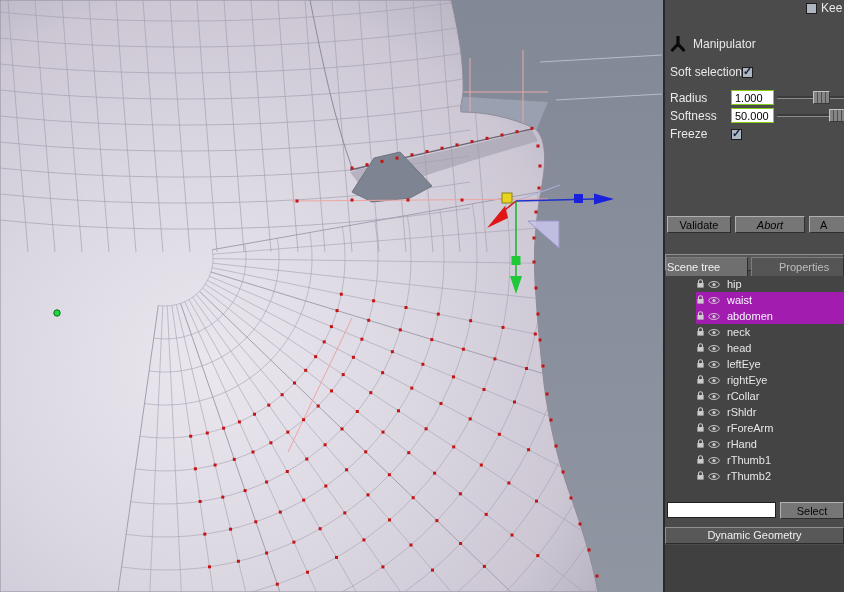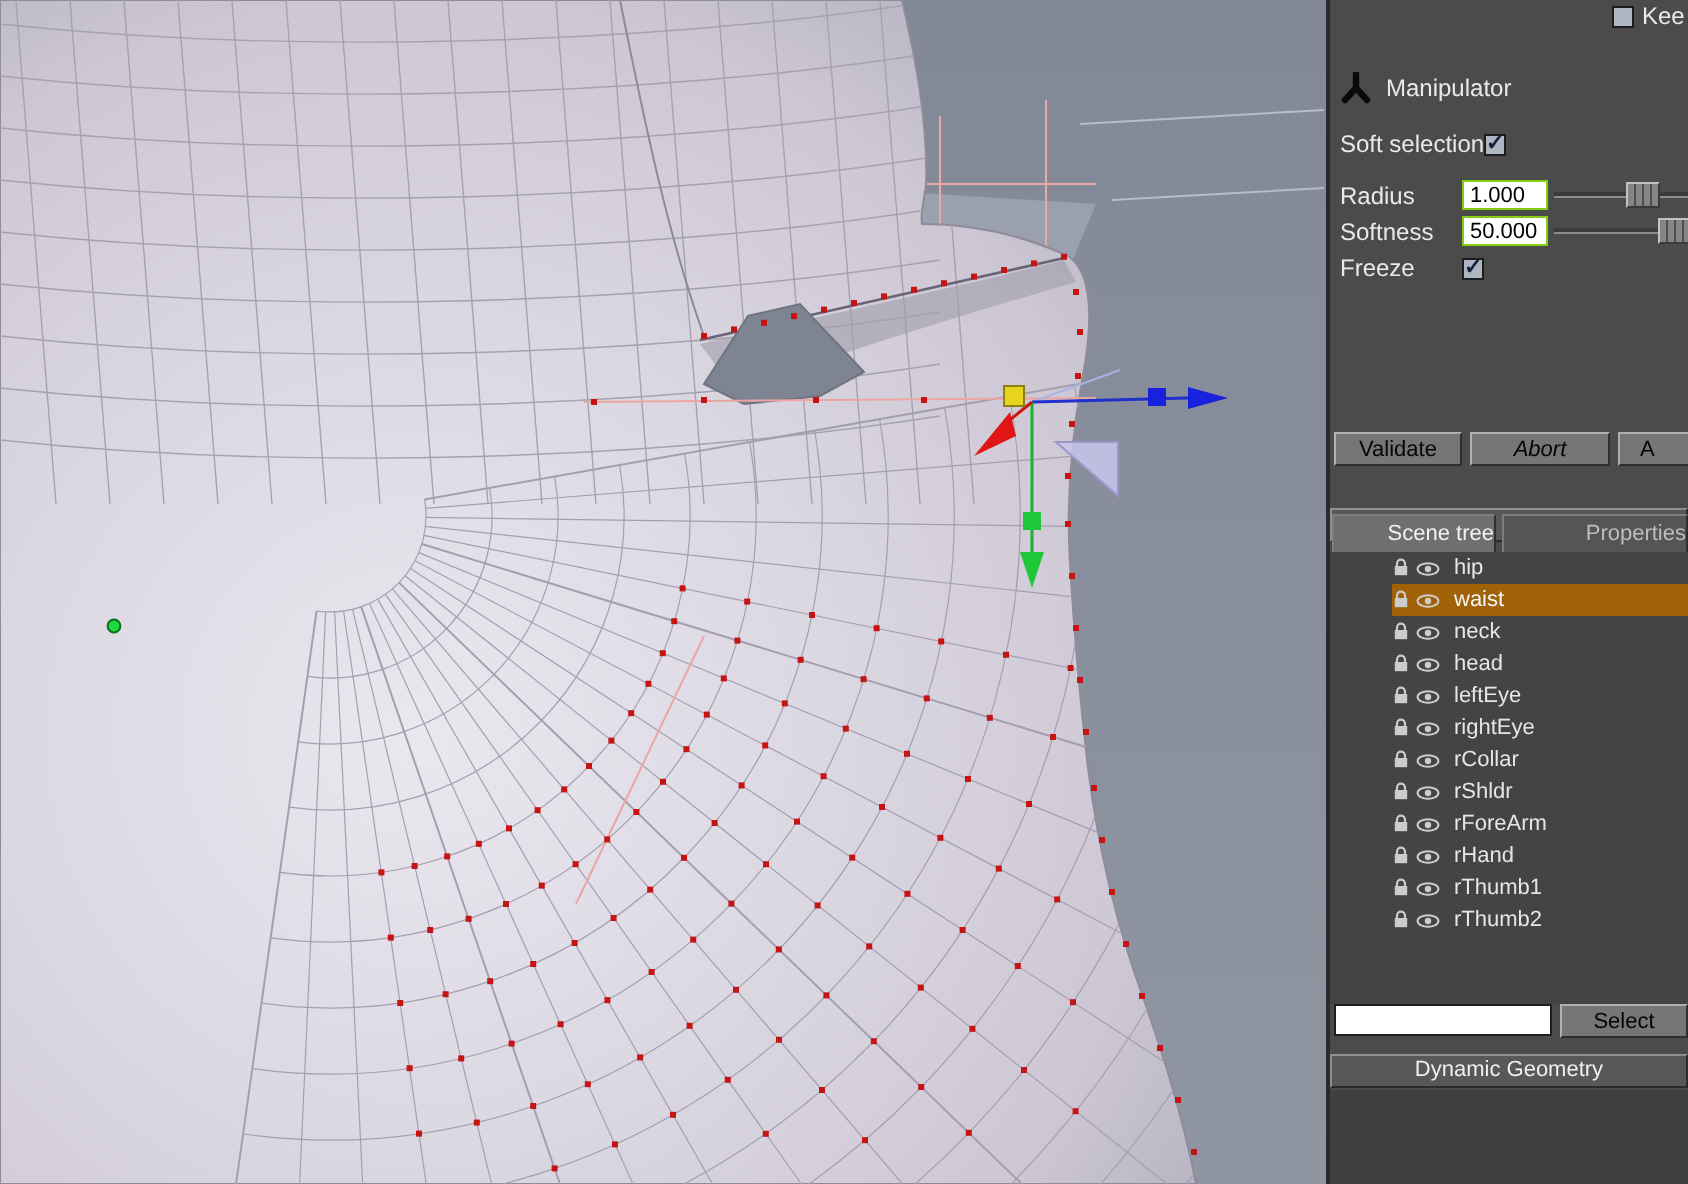--- a/index.html
+++ b/index.html
@@ -70,32 +70,32 @@
 
   .bar-header {
     background:#585858; border:1px solid; border-color:#8f8f8f #2b2b2b #2b2b2b #8f8f8f;
     color:#efefef; text-align:center; font-size:11px; line-height:15px; height:17px;
   }
   .scene-header { top:254px; left:0; right:0;padding-left:48px; }
   .dyn-header { top:527px; left:0; right:0; }
 
   .tabbar { top:257px; left:1px; right:0; height:19px; display:flex; gap:3px; }
   .tab {
-    height:34px; line-height:18px; text-align:right; font-size:11px;
+    height:34px; line-height:18px; text-align:left; font-size:11px;
     background:#555555; color:#bdbdbd;
     border:1px solid; border-color:#7d7d7d #2e2e2e #2e2e2e #7d7d7d;
   }
   .tab.active { background:#6f6f6f; color:#f2f2f2; width:82px; flex:none; }
   .tab.inactive { flex:1;padding-left:27px; }
 
   .tree { top:276px; left:0; right:0; height:226px; background:#444444; overflow:hidden; }
   .row { display:flex; height:16px; align-items:stretch; }
   .indent { width:31px; flex:none; }
   .rowbody { flex:1; display:flex; align-items:center; gap:3px; color:#e6e6e6; font-size:11px; }
-  .row.selected .rowbody { background:#a16207; color:#f4f7fc; }
+  .row.selected .rowbody { background:#a21caf; color:#f4f7fc; }
   .rowbody .tlabel { margin-left:4px; }
   .ticon { display:inline-flex; align-items:center; }
 
   .search-row { top:502px; left:2px; right:0; height:17px; display:flex; gap:4px; }
   .search-input {
     width:109px; height:16px; flex:none; background:#fff; color:#000;
     border:1px solid #1f1f1f; font-size:11px; padding:0 3px;
     font-family:"Liberation Sans",sans-serif;
   }
   .btn-select { flex:1; }
@@ -444,20 +444,38 @@
             <span class="ticon">
               <svg width="12" height="9" viewBox="0 0 12 9">
                 <ellipse cx="6" cy="4.5" rx="5.2" ry="2.9" fill="none" stroke="#cccccc"></ellipse>
                 <circle cx="6" cy="4.5" r="1.6" fill="#cccccc"></circle>
               </svg>
             </span>
             <span class="tlabel">waist</span>
           </span>
         </div>
 
+        <div class="row selected">
+          <span class="indent"></span>
+          <span class="rowbody">
+            <span class="ticon">
+              <svg width="9" height="10" viewBox="0 0 9 10">
+                <path d="M2.5 4 V2.8 a2 2 0 0 1 4 0 V4" fill="none" stroke="#cccccc" stroke-width="1.1"></path>
+                <rect x="1.4" y="4" width="6.2" height="4.6" fill="#cccccc"></rect>
+              </svg>
+            </span>
+            <span class="ticon">
+              <svg width="12" height="9" viewBox="0 0 12 9">
+                <ellipse cx="6" cy="4.5" rx="5.2" ry="2.9" fill="none" stroke="#cccccc"></ellipse>
+                <circle cx="6" cy="4.5" r="1.6" fill="#cccccc"></circle>
+              </svg>
+            </span>
+            <span class="tlabel">abdomen</span>
+          </span>
+        </div>
 
 
         <div class="row">
           <span class="indent"></span>
           <span class="rowbody">
             <span class="ticon">
               <svg width="9" height="10" viewBox="0 0 9 10">
                 <path d="M2.5 4 V2.8 a2 2 0 0 1 4 0 V4" fill="none" stroke="#cccccc" stroke-width="1.1"></path>
                 <rect x="1.4" y="4" width="6.2" height="4.6" fill="#cccccc"></rect>
               </svg>

